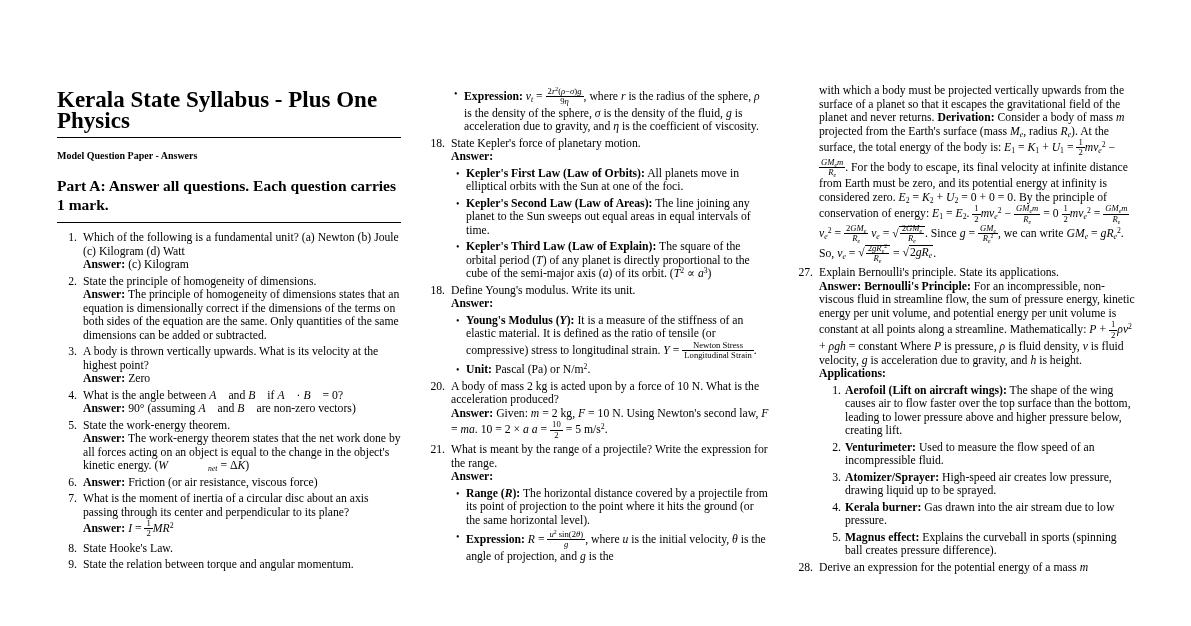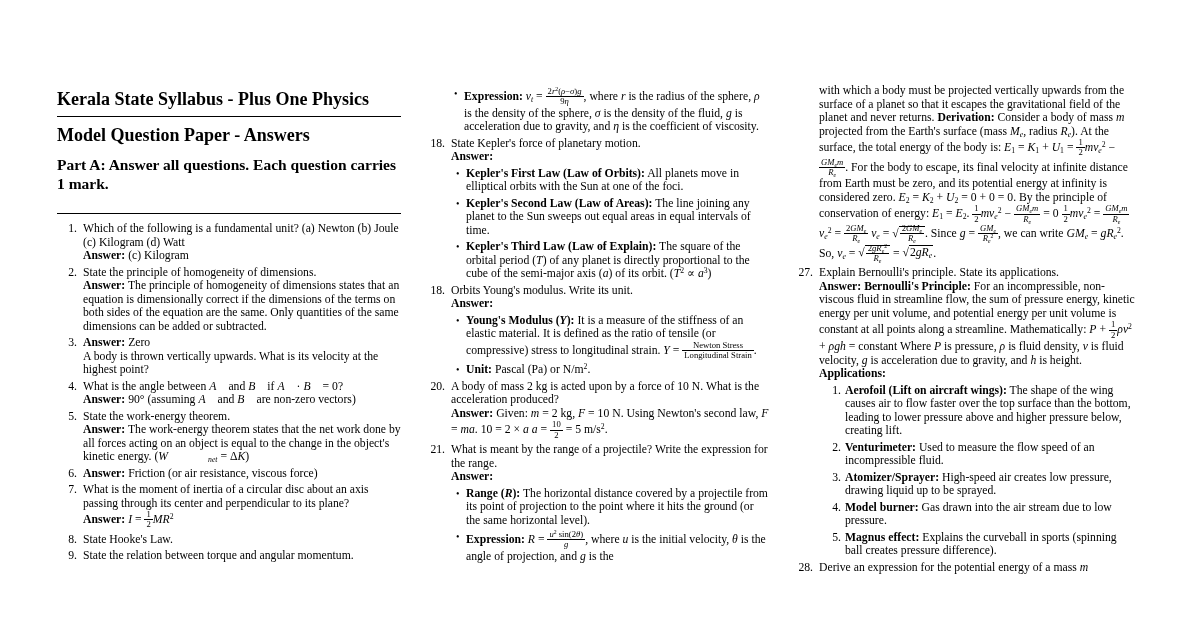--- a/index.html
+++ b/index.html
@@ -2,25 +2,25 @@
 <html><head>
 <meta charset="utf-8">
 <style>
   html,body{margin:0;padding:0;background:#ffffff;}
   body{width:1191px;height:626px;overflow:hidden;position:relative;
        font-family:"Liberation Serif","DejaVu Serif",serif;color:#000;
        font-size:11.7px;line-height:13.5px;}
   .cols{position:absolute;left:57px;top:84px;width:1080px;height:542px;
         display:flex;gap:24px;overflow:hidden;}
   .col{flex:0 0 344px;width:344px;overflow:hidden;}
-  h1.title{font-size:18px;line-height:21px;font-weight:bold;margin:5px 0 6px 0;
+  h1.title{font-size:23px;line-height:21px;font-weight:bold;margin:5px 0 6px 0;
            padding-bottom:6px;border-bottom:1.6px solid #000;}
-  h3.subtitle{font-size:18px;line-height:16px;font-weight:bold;margin:10px 0 2px 0;}
+  h3.subtitle{font-size:10px;line-height:16px;font-weight:bold;margin:10px 0 2px 0;}
   h2.section{font-size:15.5px;line-height:19px;font-weight:bold;margin:12px 0 8px 0;
-             padding-bottom:20px;border-bottom:1.6px solid #000;}
+             padding-bottom:8px;border-bottom:1.6px solid #000;}
   .li{position:relative;padding-left:26px;margin:3px 0;}
   .li>.num{position:absolute;left:0;top:0;width:20px;text-align:right;}
   .para{margin:0;}
   .bl{position:relative;padding-left:15px;margin:3px 0;}
   .bl>.dot{position:absolute;left:5px;top:0;font-size:10px;}
   .bl.standalone{padding-left:39px;}
   .bl.standalone>.dot{left:29px;}
   .sl{position:relative;padding-left:26px;margin:3px 0;}
   .sl>.num{position:absolute;left:4px;top:0;width:18px;text-align:right;}
   .cont{padding-left:26px;margin:0 0 3px 0;}
@@ -48,22 +48,22 @@
         <div class="para">Which of the following is a fundamental unit? (a) Newton (b) Joule (c) Kilogram (d) Watt</div>
         <div class="para"><b>Answer:</b> (c) Kilogram</div>
       </div>
       <div class="li">
         <span class="num">2.</span>
         <div class="para">State the principle of homogeneity of dimensions.</div>
         <div class="para"><b>Answer:</b> The principle of homogeneity of dimensions states that an equation is dimensionally correct if the dimensions of the terms on both sides of the equation are the same. Only quantities of the same dimensions can be added or subtracted.</div>
       </div>
       <div class="li">
         <span class="num">3.</span>
+        <div class="para">A body is thrown vertically upwards. What is its velocity at the highest point?</div>
         <div class="para"><b>Answer:</b> Zero</div>
-        <div class="para">A body is thrown vertically upwards. What is its velocity at the highest point?</div>
       </div>
       <div class="li">
         <span class="num">4.</span>
         <div class="para">What is the angle between <i>A⃗</i> and <i>B⃗</i> if <i>A⃗</i> · <i>B⃗</i> = 0?</div>
         <div class="para"><b>Answer:</b> 90° (assuming <i>A⃗</i> and <i>B⃗</i> are non-zero vectors)</div>
       </div>
       <div class="li">
         <span class="num">5.</span>
         <div class="para">State the work-energy theorem.</div>
         <div class="para"><b>Answer:</b> The work-energy theorem states that the net work done by all forces acting on an object is equal to the change in the object's kinetic energy. (<i>W</i><sub style="font-style: italic; padding-left: 40px;">net</sub> = Δ<i>K</i>)</div>
@@ -91,21 +91,21 @@
       <div class="li">
         <span class="num">18.</span>
         <div class="para">State Kepler's force of planetary motion.</div>
         <div class="para"><b>Answer:</b></div>
         <div class="bl"><span class="dot">•</span><b>Kepler's First Law (Law of Orbits):</b> All planets move in elliptical orbits with the Sun at one of the foci.</div>
         <div class="bl"><span class="dot">•</span><b>Kepler's Second Law (Law of Areas):</b> The line joining any planet to the Sun sweeps out equal areas in equal intervals of time.</div>
         <div class="bl"><span class="dot">•</span><b>Kepler's Third Law (Law of Explain):</b> The square of the orbital period (<i>T</i>) of any planet is directly proportional to the cube of the semi-major axis (<i>a</i>) of its orbit. (<i>T</i><sup>2</sup> ∝ <i>a</i><sup>3</sup>)</div>
       </div>
       <div class="li">
         <span class="num">18.</span>
-        <div class="para">Orbits Young's modulus. Write its unit.</div>
+        <div class="para">Define Young's modulus. Write its unit.</div>
         <div class="para"><b>Answer:</b></div>
         <div class="bl"><span class="dot">•</span><b>Young's Modulus (</b><b><i>Y</i></b><b>):</b> It is a measure of the stiffness of an elastic material. It is defined as the ratio of tensile (or compressive) stress to longitudinal strain. <i>Y</i> = <span class="frac"><span class="fn">Newton Stress</span><span class="fd">Longitudinal Strain</span></span>.</div>
         <div class="bl"><span class="dot">•</span><b>Unit:</b> Pascal (Pa) or N/m<sup>2</sup>.</div>
       </div>
       <div class="li">
         <span class="num">20.</span>
         <div class="para">A body of mass 2 kg is acted upon by a force of 10 N. What is the acceleration produced?</div>
         <div class="para"><b>Answer:</b> Given: <i>m</i> = 2 kg, <i>F</i> = 10 N. Using Newton's second law, <i>F</i> = <i>ma</i>. 10 = 2 × <i>a</i> <i>a</i> = <span class="frac"><span class="fn">10</span><span class="fd">2</span></span> = 5 m/s<sup>2</sup>.</div>
       </div>
       <div class="li">
@@ -118,21 +118,21 @@
     </div>
   <div class="col">
       <div class="cont">with which a body must be projected vertically upwards from the surface of a planet so that it escapes the gravitational field of the planet and never returns. <b>Derivation:</b> Consider a body of mass <i>m</i> projected from the Earth's surface (mass <i>M</i><sub style="font-style: italic;">e</sub>, radius <i>R</i><sub style="font-style: italic;">e</sub>). At the surface, the total energy of the body is: <i>E</i><sub>1</sub> = <i>K</i><sub>1</sub> + <i>U</i><sub>1</sub> = <span class="frac"><span class="fn">1</span><span class="fd">2</span></span><i>mv</i><sub style="font-style: italic;">e</sub><sup>2</sup> − <span class="frac"><span class="fn"><i>GM</i><sub style="font-style: italic;">e</sub><i>m</i></span><span class="fd"><i>R</i><sub style="font-style: italic;">e</sub></span></span>. For the body to escape, its final velocity at infinite distance from Earth must be zero, and its potential energy at infinity is considered zero. <i>E</i><sub>2</sub> = <i>K</i><sub>2</sub> + <i>U</i><sub>2</sub> = 0 + 0 = 0. By the principle of conservation of energy: <i>E</i><sub>1</sub> = <i>E</i><sub>2</sub>. <span class="frac"><span class="fn">1</span><span class="fd">2</span></span><i>mv</i><sub style="font-style: italic;">e</sub><sup>2</sup> − <span class="frac"><span class="fn"><i>GM</i><sub style="font-style: italic;">e</sub><i>m</i></span><span class="fd"><i>R</i><sub style="font-style: italic;">e</sub></span></span> = 0 <span class="frac"><span class="fn">1</span><span class="fd">2</span></span><i>mv</i><sub style="font-style: italic;">e</sub><sup>2</sup> = <span class="frac"><span class="fn"><i>GM</i><sub style="font-style: italic;">e</sub><i>m</i></span><span class="fd"><i>R</i><sub style="font-style: italic;">e</sub></span></span> <i>v</i><sub style="font-style: italic;">e</sub><sup>2</sup> = <span class="frac"><span class="fn">2<i>GM</i><sub style="font-style: italic;">e</sub></span><span class="fd"><i>R</i><sub style="font-style: italic;">e</sub></span></span> <i>v</i><sub style="font-style: italic;">e</sub> = <span class="sqrt"><span class="rs">√</span><span class="rb"><span class="frac"><span class="fn">2<i>GM</i><sub style="font-style: italic;">e</sub></span><span class="fd"><i>R</i><sub style="font-style: italic;">e</sub></span></span></span></span>. Since <i>g</i> = <span class="frac"><span class="fn"><i>GM</i><sub style="font-style: italic;">e</sub></span><span class="fd"><i>R</i><sub style="font-style: italic;">e</sub><sup>2</sup></span></span>, we can write <i>GM</i><sub style="font-style: italic;">e</sub> = <i>gR</i><sub style="font-style: italic;">e</sub><sup>2</sup>. So, <i>v</i><sub style="font-style: italic;">e</sub> = <span class="sqrt"><span class="rs">√</span><span class="rb"><span class="frac"><span class="fn">2<i>gR</i><sub style="font-style: italic;">e</sub><sup>2</sup></span><span class="fd"><i>R</i><sub style="font-style: italic;">e</sub></span></span></span></span> = <span class="sqrt"><span class="rs">√</span><span class="rb">2<i>gR</i><sub style="font-style: italic;">e</sub></span></span>.</div>
       <div class="li">
         <span class="num">27.</span>
         <div class="para">Explain Bernoulli's principle. State its applications.</div>
         <div class="para"><b>Answer:</b> <b>Bernoulli's Principle:</b> For an incompressible, non-viscous fluid in streamline flow, the sum of pressure energy, kinetic energy per unit volume, and potential energy per unit volume is constant at all points along a streamline. Mathematically: <i>P</i> + <span class="frac"><span class="fn">1</span><span class="fd">2</span></span><i>ρv</i><sup>2</sup> + <i>ρgh</i> = constant Where <i>P</i> is pressure, <i>ρ</i> is fluid density, <i>v</i> is fluid velocity, <i>g</i> is acceleration due to gravity, and <i>h</i> is height. <b>Applications:</b></div>
         <div class="sl"><span class="num">1.</span><b>Aerofoil (Lift on aircraft wings):</b> The shape of the wing causes air to flow faster over the top surface than the bottom, leading to lower pressure above and higher pressure below, creating lift.</div>
         <div class="sl"><span class="num">2.</span><b>Venturimeter:</b> Used to measure the flow speed of an incompressible fluid.</div>
         <div class="sl"><span class="num">3.</span><b>Atomizer/Sprayer:</b> High-speed air creates low pressure, drawing liquid up to be sprayed.</div>
-        <div class="sl"><span class="num">4.</span><b>Model burner:</b> Gas drawn into the air stream due to low pressure.</div>
+        <div class="sl"><span class="num">4.</span><b>Kerala burner:</b> Gas drawn into the air stream due to low pressure.</div>
         <div class="sl"><span class="num">5.</span><b>Magnus effect:</b> Explains the curveball in sports (spinning ball creates pressure difference).</div>
       </div>
       <div class="li">
         <span class="num">28.</span>
         <div class="para">Derive an expression for the potential energy of a mass <i>m</i></div>
       </div>
     </div>
 </div>
 
 </body></html>

